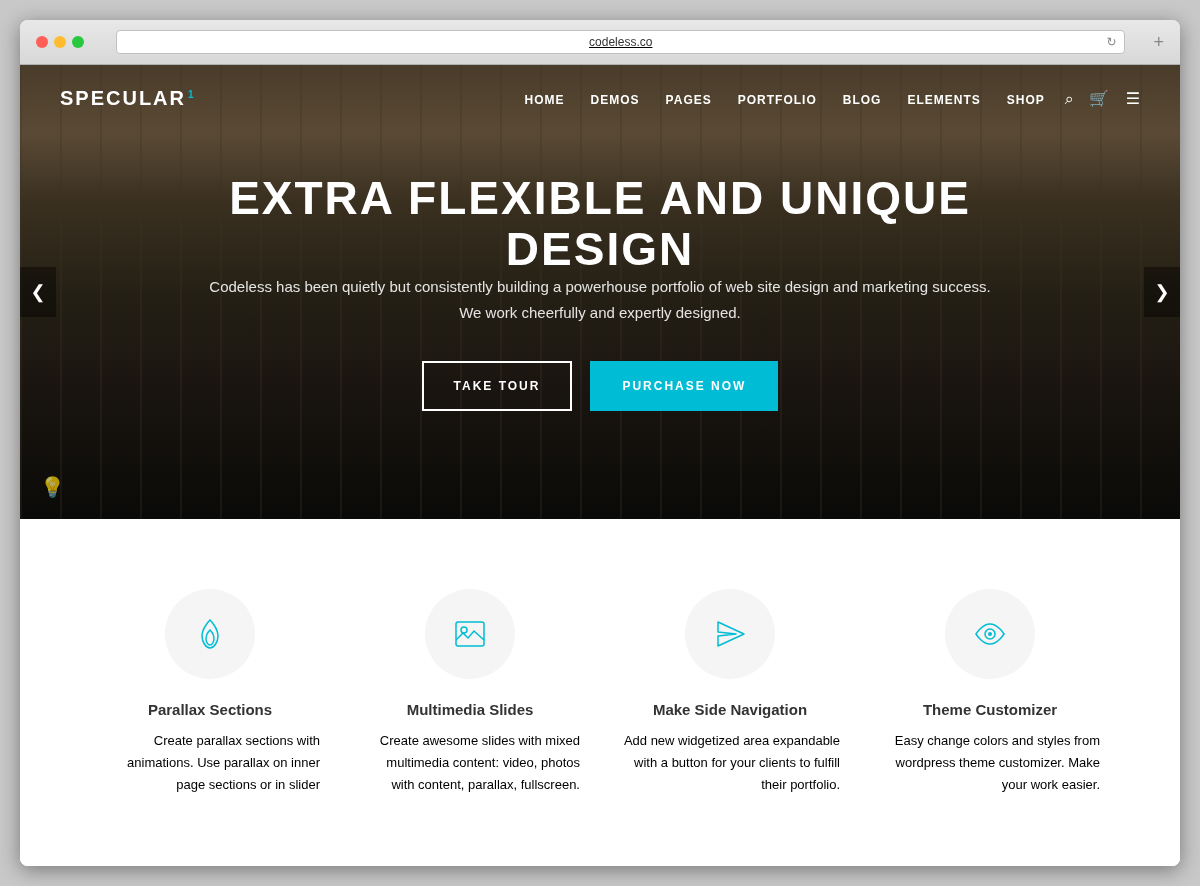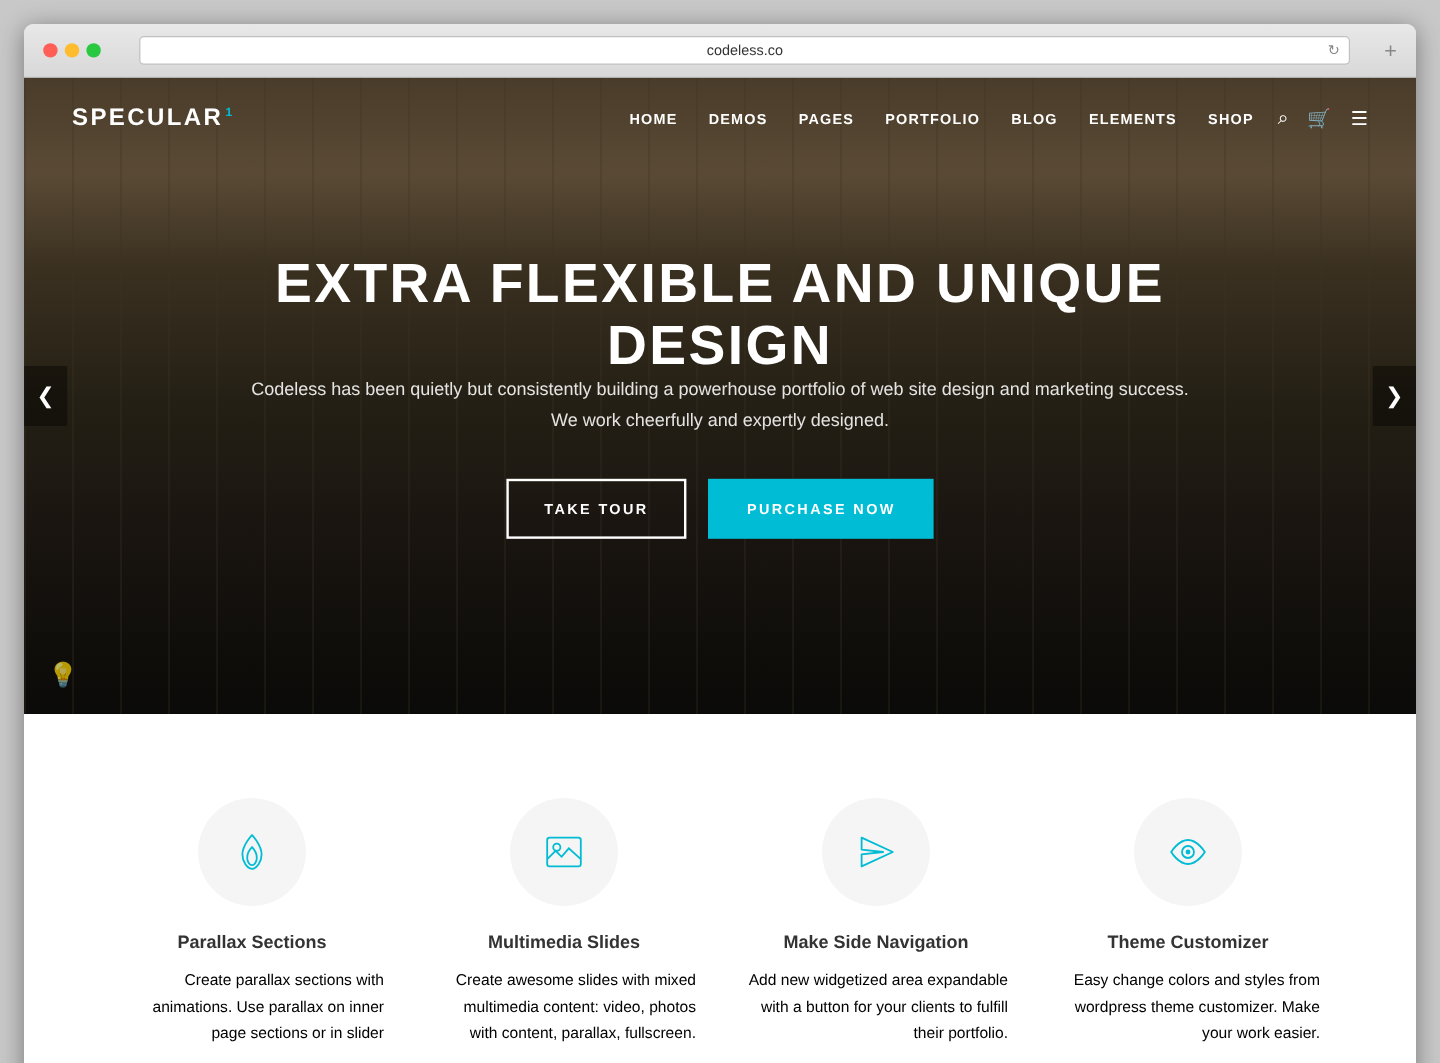--- a/index.html
+++ b/index.html
@@ -30,20 +30,21 @@
       flex: 1;
       display: flex;
       justify-content: center;
       align-items: center;
       background: white;
       border-radius: 4px;
       padding: 4px 12px;
       border: 1px solid #c0c0c0;
       margin: 0 20px;
       position: relative;
+      text-decoration: underline;
     }
     .browser-url-text {
       font-size: 12px;
       color: #333;
     }
     .browser-refresh {
       position: absolute;
       right: 8px;
       font-size: 12px;
       color: #888;
@@ -53,21 +54,21 @@
       color: #888;
       margin-left: 8px;
     }
 
     
     .website { background: white; overflow: hidden; }
 
     
     .hero {
       position: relative;
-      height: 530px;
+      height: 454px;
       background: linear-gradient(rgba(30,25,20,0.65), rgba(20,15,10,0.75)),
                   linear-gradient(135deg, #5a4a3a 0%, #3a3028 30%, #252018 50%, #3a3020 70%, #6a5a40 100%);
       display: flex;
       flex-direction: column;
       align-items: center;
       justify-content: center;
       overflow: hidden;
     }
 
     

